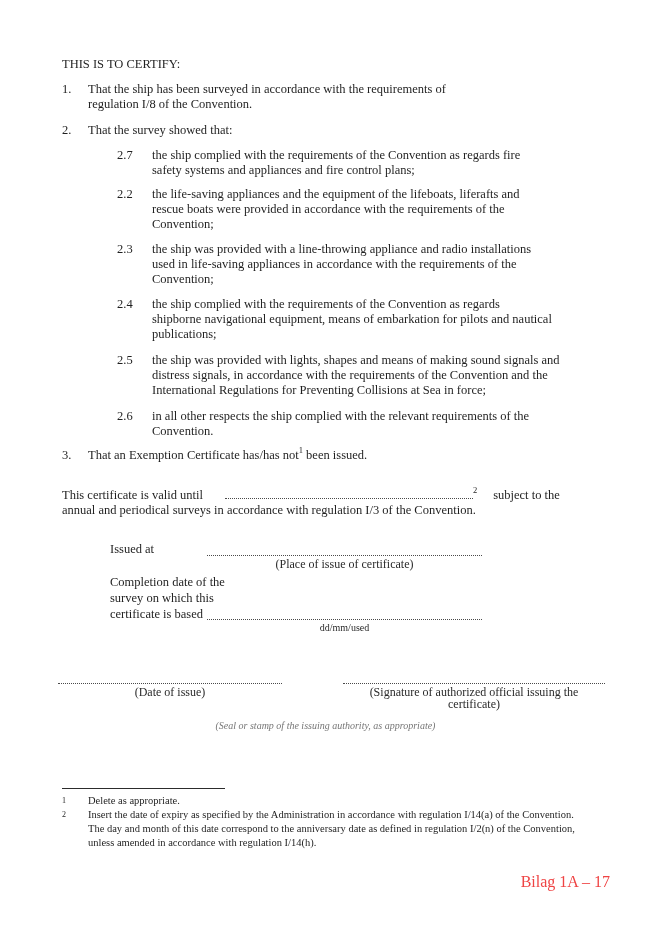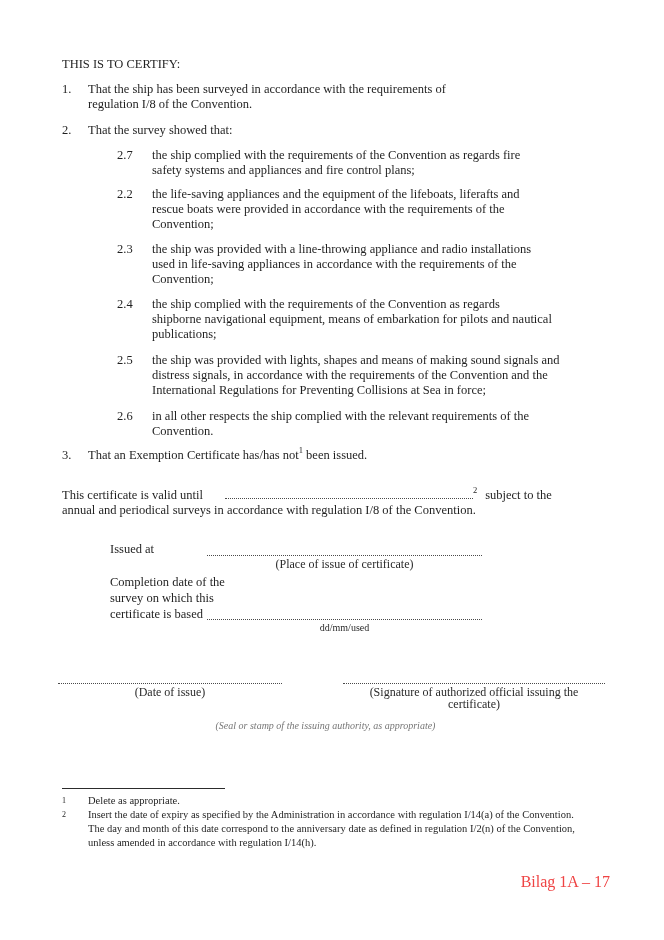--- a/index.html
+++ b/index.html
@@ -19,21 +19,21 @@
   .item{position:absolute;left:62px;display:flex;}
   .item .num{flex:0 0 26px;}
   .item .txt{white-space:pre-line;width:505px;}
   .item.sub{left:117px;}
   .item.sub .num{flex:0 0 35px;}
   .item.sub .txt{width:500px;}
   sup.fnref{font-size:8.5px;line-height:0;vertical-align:6px;}
   .validity{position:absolute;left:62px;top:486px;width:580px;}
   .validity .fill{display:inline-block;width:248px;height:12px;margin-left:22px;
     border-bottom:1px dotted #4a4a4a;}
-  .validity .after{margin-left:8px;}
+  .validity .after{margin-left:16px;}
   .fieldline{position:absolute;border-bottom:1px dotted #4a4a4a;}
   .caption{position:absolute;font-size:12px;line-height:12px;text-align:center;color:#2a2a2a;}
   .label-multiline{white-space:pre-line;line-height:16px;}
   .seal{position:absolute;left:0;top:718px;width:651px;text-align:center;
     font-style:italic;font-size:10px;color:#767676;}
   .fnrule{position:absolute;left:62px;top:788px;width:163px;border-top:1px solid #2c2c2c;}
   .footnote{position:absolute;left:62px;display:flex;font-size:10.5px;line-height:14px;}
   .footnote .marker{flex:0 0 26px;}
   .footnote .marker sup{font-size:8px;vertical-align:5px;}
   .footnote .txt{white-space:pre-line;width:560px;}
@@ -99,21 +99,21 @@
 
   <div class="item" style="top:448px">
     <span class="num">3.</span>
     <span class="txt"><span>That an Exemption Certificate has/has not</span><sup class="fnref">1</sup><span> been issued.</span></span>
   </div>
 
   <div class="validity">
     <div>
       <span>This certificate is valid until</span><span class="fill"></span><sup class="fnref">2</sup><span class="after">subject to the</span>
     </div>
-    <div>annual and periodical surveys in accordance with regulation I/8 of the Convention.</div>
+    <div>annual and periodical surveys in accordance with regulation I/3 of the Convention.</div>
   </div>
 
   <div class="abs" style="left:62px;top:542px;">Issued at</div>
   <div class="fieldline" style="left:207px;top:542px;width:275px;height:13px;"></div>
   <div class="caption" style="left:207px;top:558px;width:275px;">(Place of issue of certificate)</div>
 
   <div class="abs label-multiline" style="left:62px;top:574px;width:150px;">Completion date of the
 survey on which this
 certificate is based</div>
   <div class="fieldline" style="left:207px;top:576px;width:275px;height:43px;"></div>

